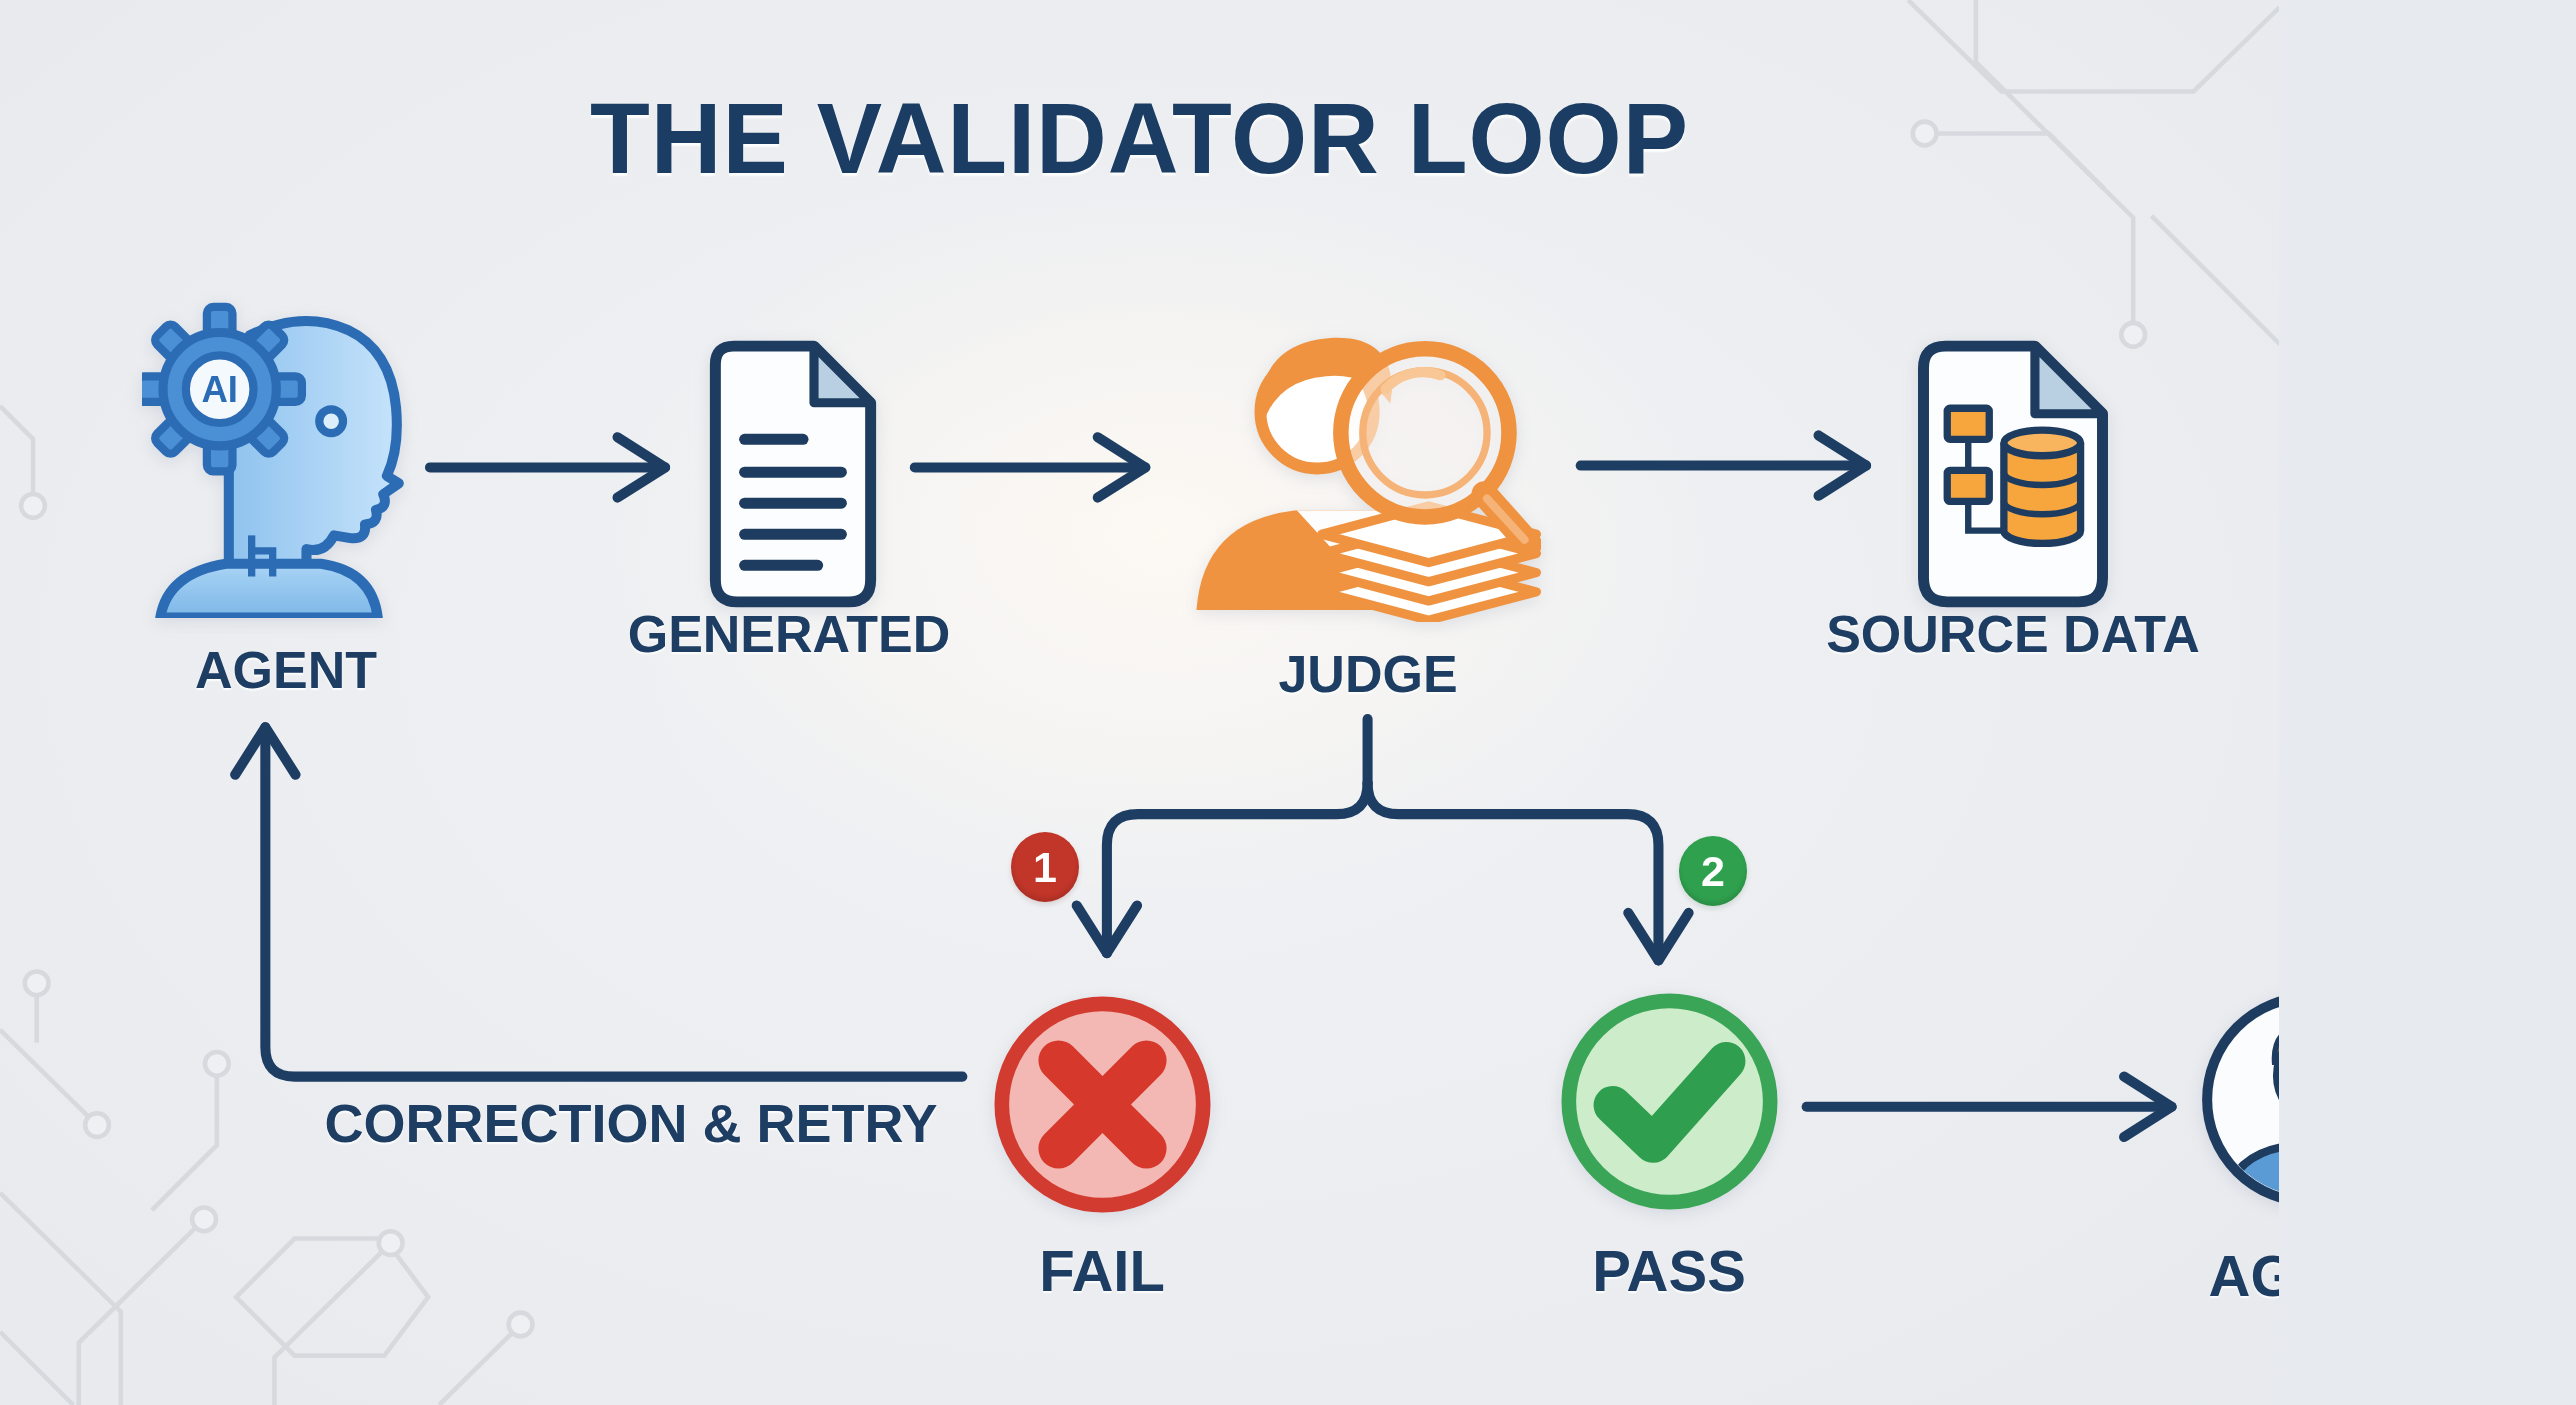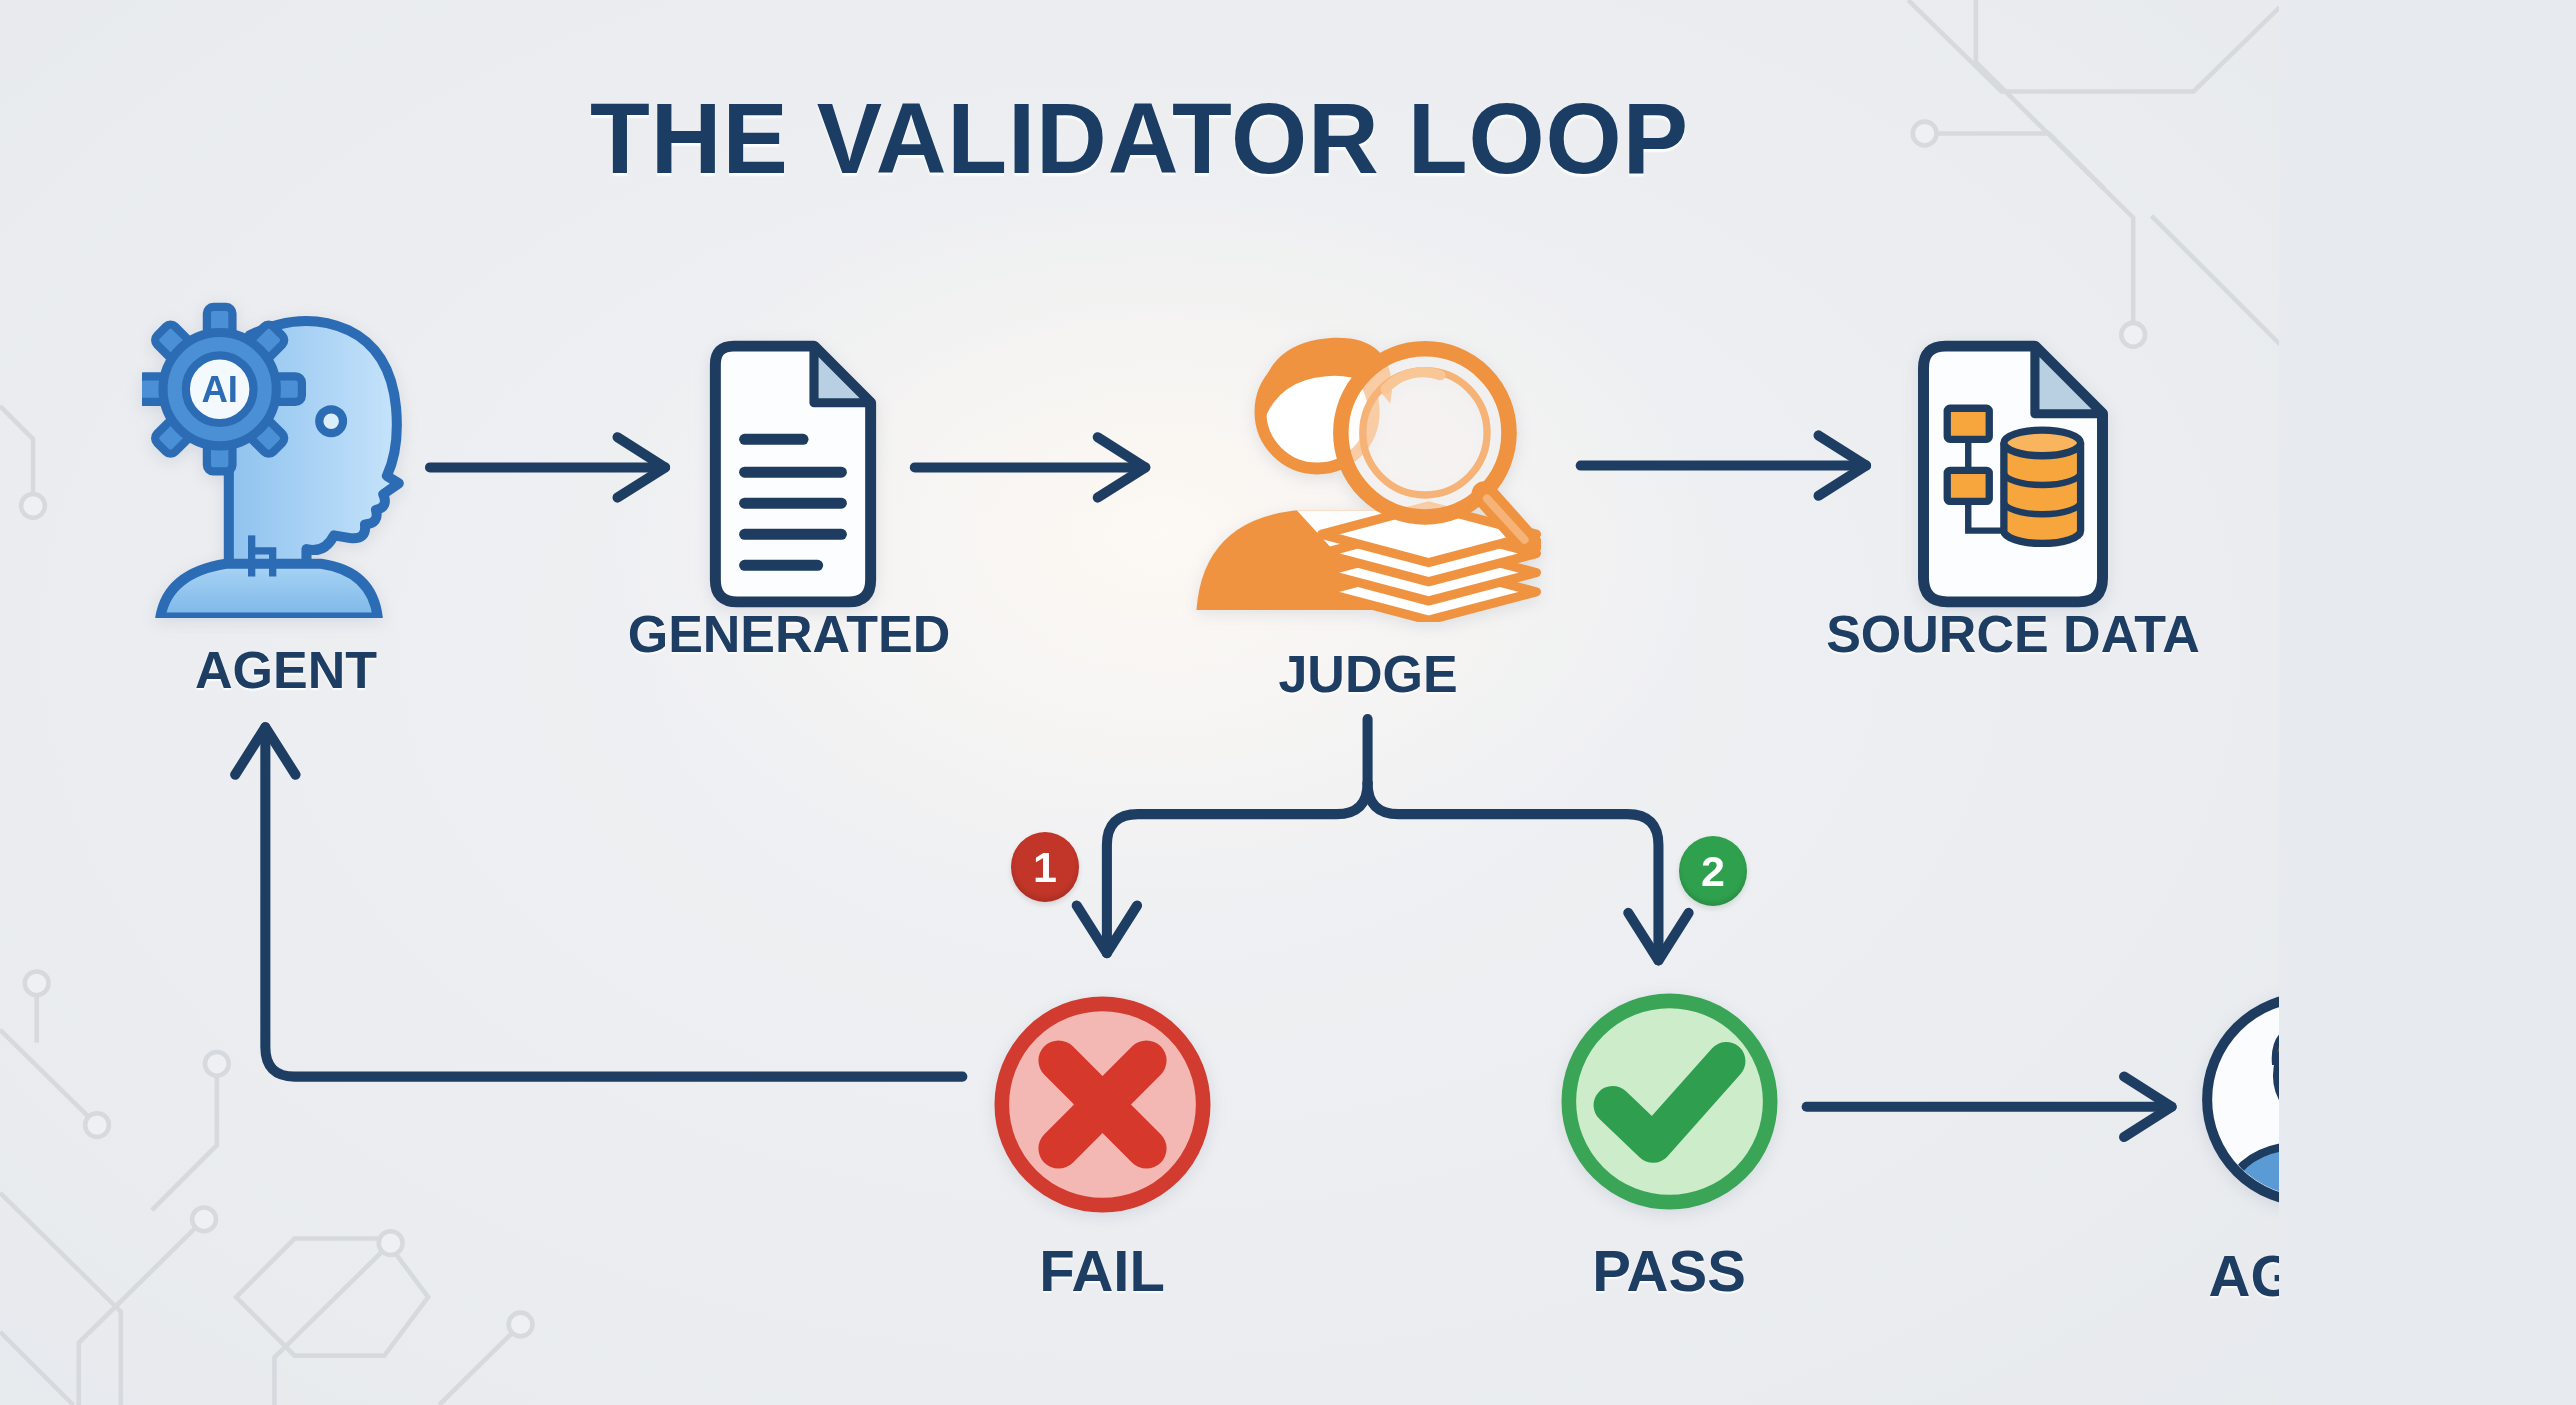--- a/index.html
+++ b/index.html
@@ -229,15 +229,16 @@
     <circle cx="122" cy="122" r="112" fill="#fbfcfd" stroke="#1e3c5f" stroke-width="11"></circle>
     <g clip-path="url(#userClip)">
       <rect x="104" y="126" width="36" height="42" fill="#f3c59c" stroke="#1e3c5f" stroke-width="8"></rect>
       <path d="M 28 244 Q 32 186 92 174 L 152 174 Q 212 186 216 244 Z" fill="#5b9bd5" stroke="#1e3c5f" stroke-width="9"></path>
       <ellipse cx="122" cy="96" rx="36" ry="44" fill="#f6c9a0" stroke="#1e3c5f" stroke-width="8"></ellipse>
       <path d="M 84 84 Q 80 42 122 40 Q 164 42 160 86 Q 152 62 134 58 Q 108 52 94 68 Q 86 74 84 84 Z" fill="#6b6054" stroke="#1e3c5f" stroke-width="6"></path>
     </g>
   </svg>
   <div class="lbl big" style="left:2310px;top:1242px;">AGENT</div>
 
+  <div class="lbl" style="left:631px;top:1092px;font-size:54px;">CORRECTION &amp; RETRY</div>
 
 </div>
 
 
 </body></html>

